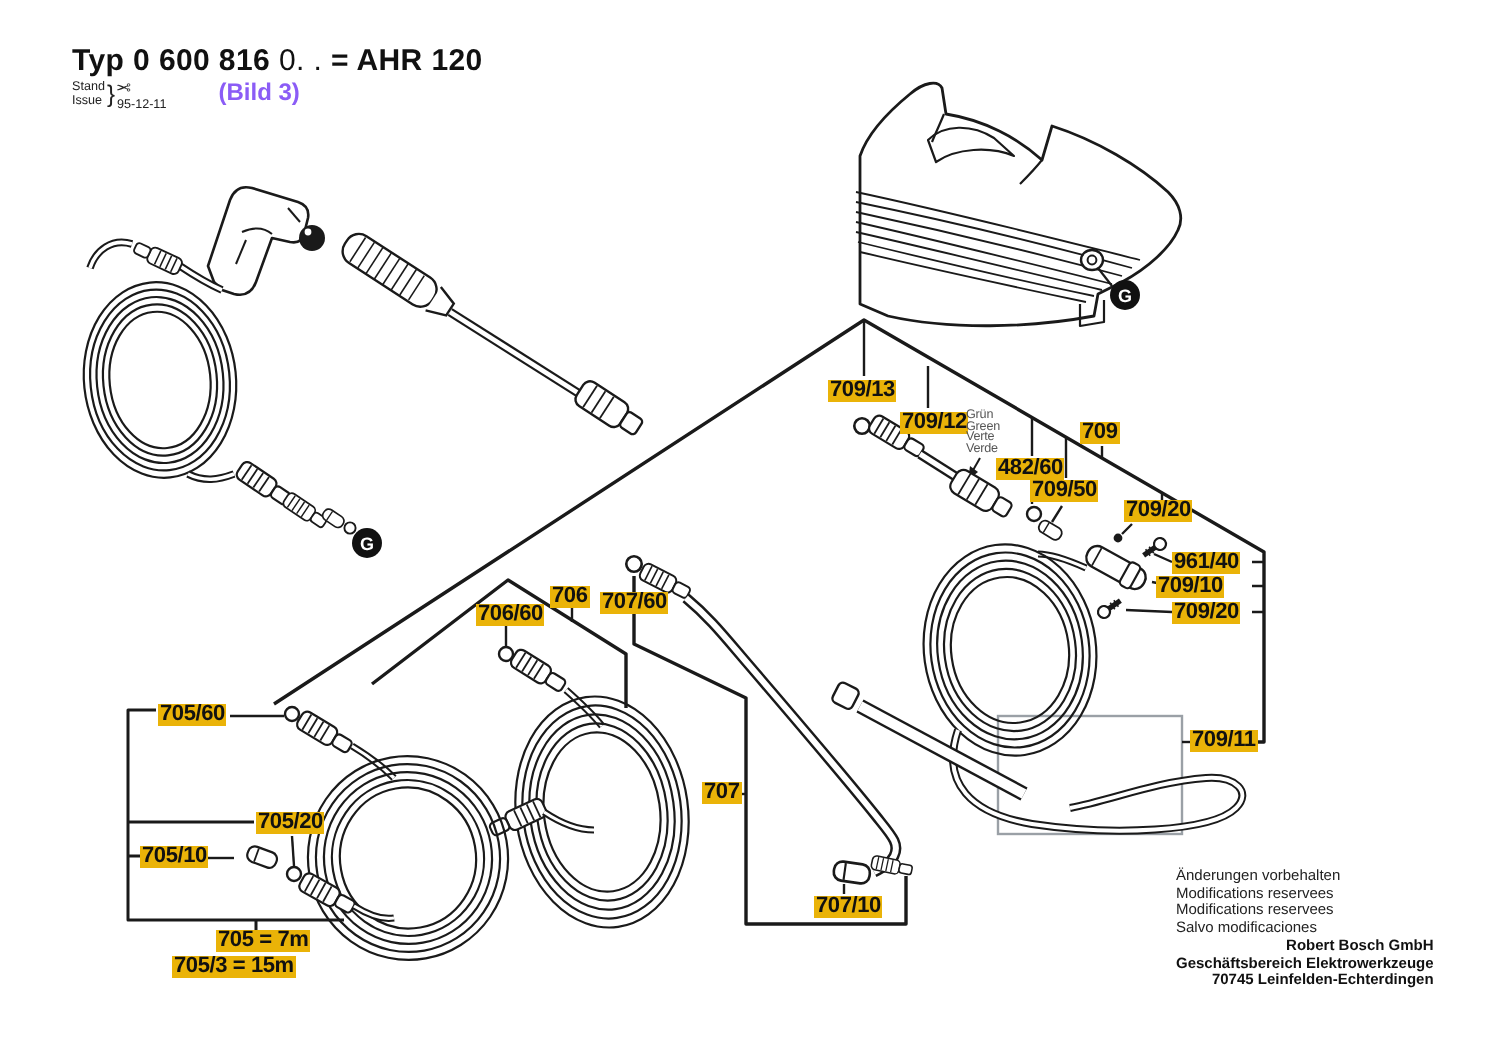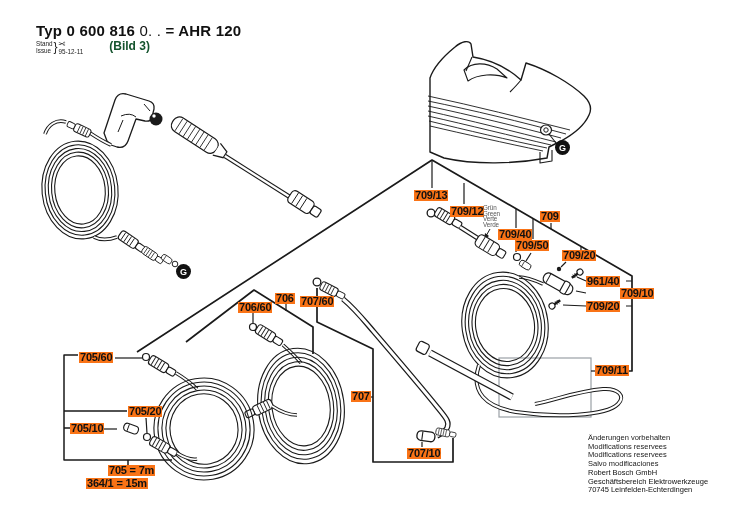--- a/index.html
+++ b/index.html
@@ -1,34 +1,34 @@
 <!DOCTYPE html>
 <html><head>
 <meta charset="utf-8">
 <style>
   html,body{margin:0;padding:0;background:#fff;}
   body{width:750px;height:529px;overflow:hidden;font-family:"Liberation Sans",sans-serif;}
   .stage{position:relative;width:750px;height:466px;background:#fff;}
   svg{position:absolute;left:0;top:0;}
   .plabel{position:absolute;font:bold 11px "Liberation Sans",sans-serif;color:#111;
-          background:#f97316;padding:0 1px;white-space:nowrap;letter-spacing:-0.2px;line-height:11px;}
+          background:#eab308;padding:0 1px;white-space:nowrap;letter-spacing:-0.2px;line-height:11px;}
   .title-block{position:absolute;left:36px;top:22px;color:#111;}
   .title-line1{font:bold 15px "Liberation Sans",sans-serif;letter-spacing:0.2px;white-space:nowrap;}
   .title-line1 .suffix{font-weight:normal;}
   .title-row2{display:flex;align-items:flex-start;margin-top:1px;}
   .stand-issue{font:6.3px "Liberation Sans",sans-serif;line-height:7px;color:#222;}
   .brace{font:12px "Liberation Sans",sans-serif;line-height:14px;margin:0 1px 0 1px;color:#222;}
   .cutmark{font:9px "Liberation Sans",sans-serif;line-height:8px;color:#222;transform:scaleX(-1);display:inline-block;}
   .date{font:6.3px "Liberation Sans",sans-serif;line-height:7px;color:#222;}
-  .bild{font:bold 12px "Liberation Sans",sans-serif;margin-left:26px;line-height:12px;color:#14532d;}
+  .bild{font:bold 12px "Liberation Sans",sans-serif;margin-left:26px;line-height:12px;color:#8b5cf6;}
   .color-note{position:absolute;left:483px;top:205px;font:6.3px "Liberation Sans",sans-serif;
               line-height:5.6px;color:#555;letter-spacing:-0.1px;}
   .footer{position:absolute;left:588px;top:434px;font:7.5px "Liberation Sans",sans-serif;
           line-height:8.7px;color:#222;white-space:nowrap;}
-  .footer .b{font-weight:normal;color:#111;}
+  .footer .b{font-weight:bold;color:#111;text-align:right;}
   .gbadge{position:absolute;width:15px;height:15px;border-radius:50%;background:#111;color:#fff;
           font:bold 9px "Liberation Sans",sans-serif;display:flex;align-items:center;justify-content:center;}
 </style>
 </head>
 <body>
 
 <div class="stage">
 
 <svg width="750" height="529" viewBox="0 0 750 529">
   <defs>
@@ -260,37 +260,37 @@
       <div class="cutmark">✂</div>
       <div class="date">95-12-11</div>
     </div>
     <div class="bild">(Bild 3)</div>
   </div>
 </div>
 
 <div class="plabel" style="left:414px;top:190px">709/13</div>
 <div class="plabel" style="left:450px;top:206px">709/12</div>
 <div class="plabel" style="left:540px;top:211px">709</div>
-<div class="plabel" style="left:498px;top:229px">709/40</div>
+<div class="plabel" style="left:498px;top:229px">482/60</div>
 <div class="plabel" style="left:515px;top:240px">709/50</div>
 <div class="plabel" style="left:562px;top:250px">709/20</div>
 <div class="plabel" style="left:586px;top:276px">961/40</div>
-<div class="plabel" style="left:620px;top:288px">709/10</div>
+<div class="plabel" style="left:578px;top:288px">709/10</div>
 <div class="plabel" style="left:586px;top:301px">709/20</div>
 <div class="plabel" style="left:595px;top:365px">709/11</div>
 <div class="plabel" style="left:238px;top:302px">706/60</div>
 <div class="plabel" style="left:275px;top:293px">706</div>
 <div class="plabel" style="left:300px;top:296px">707/60</div>
 <div class="plabel" style="left:351px;top:391px">707</div>
 <div class="plabel" style="left:407px;top:448px">707/10</div>
 <div class="plabel" style="left:79px;top:352px">705/60</div>
 <div class="plabel" style="left:128px;top:406px">705/20</div>
 <div class="plabel" style="left:70px;top:423px">705/10</div>
 <div class="plabel" style="left:108px;top:465px">705 = 7m</div>
-<div class="plabel" style="left:86px;top:478px">364/1 = 15m</div>
+<div class="plabel" style="left:86px;top:478px">705/3 = 15m</div>
 
 <div class="color-note">
   <div>Grün</div>
   <div>Green</div>
   <div>Verte</div>
   <div>Verde</div>
 </div>
 
 <div class="gbadge" style="left:176px;top:264px">G</div>
 <div class="gbadge" style="left:555px;top:140px">G</div>

